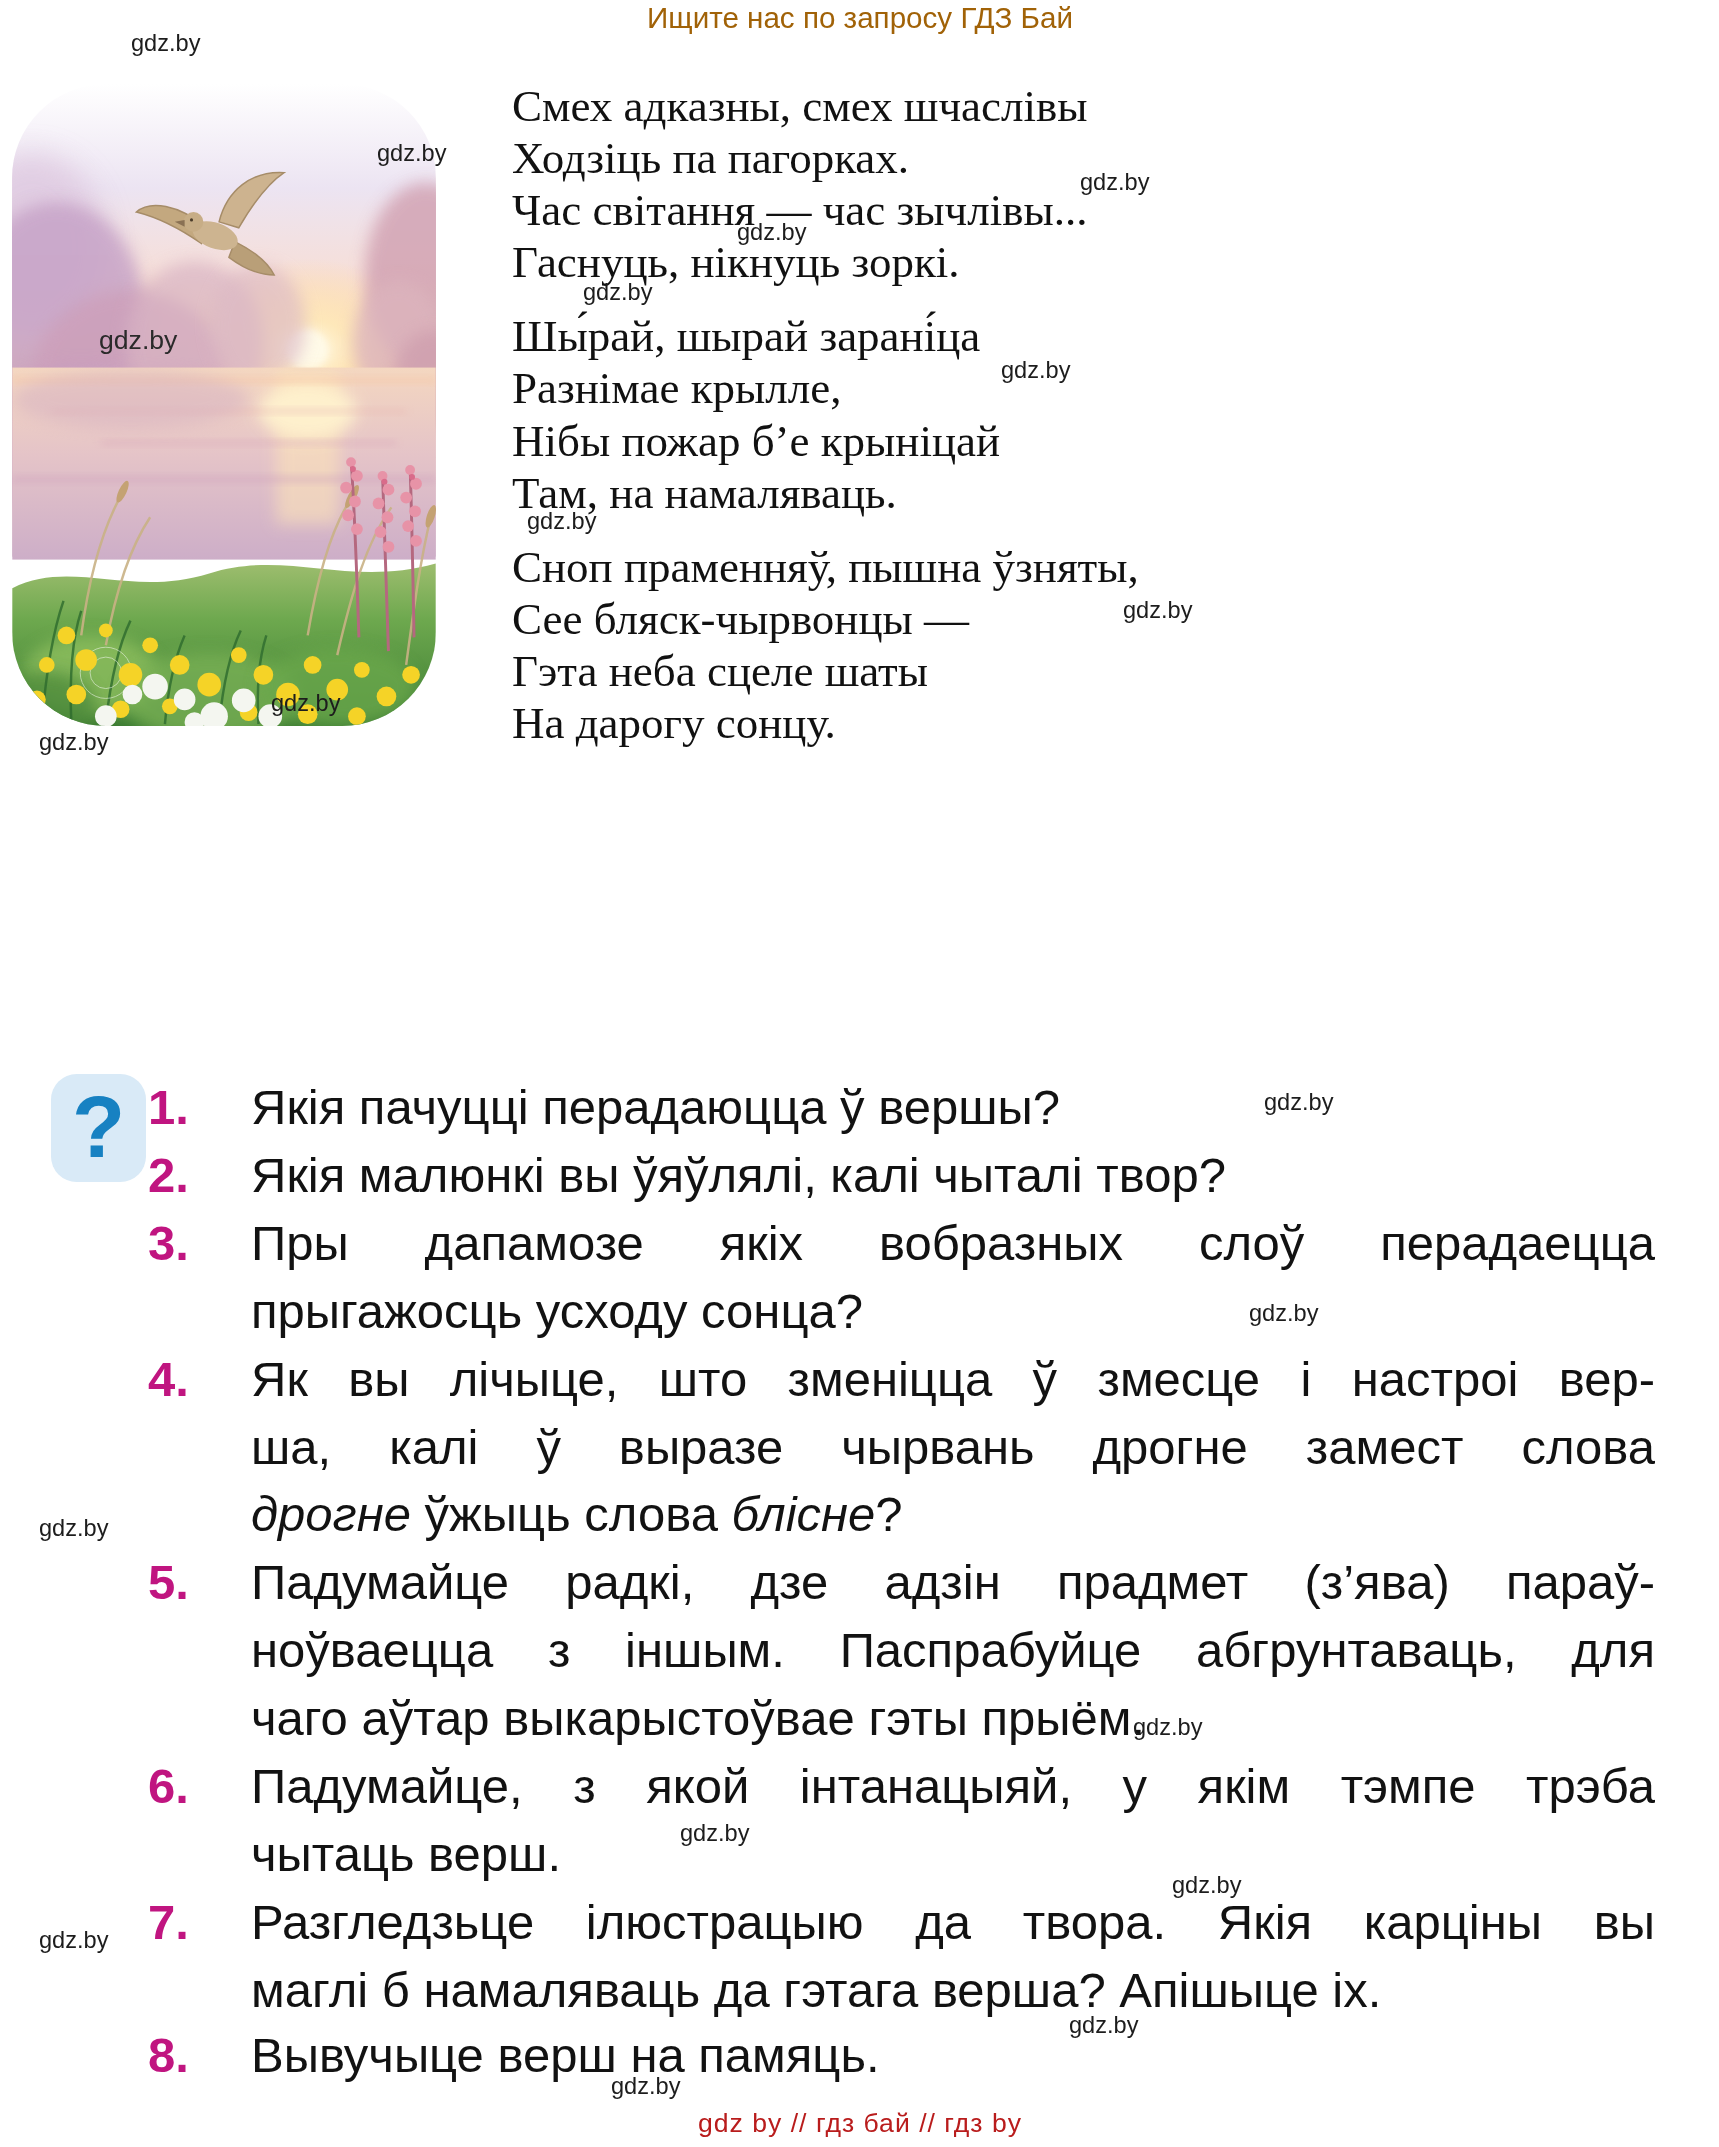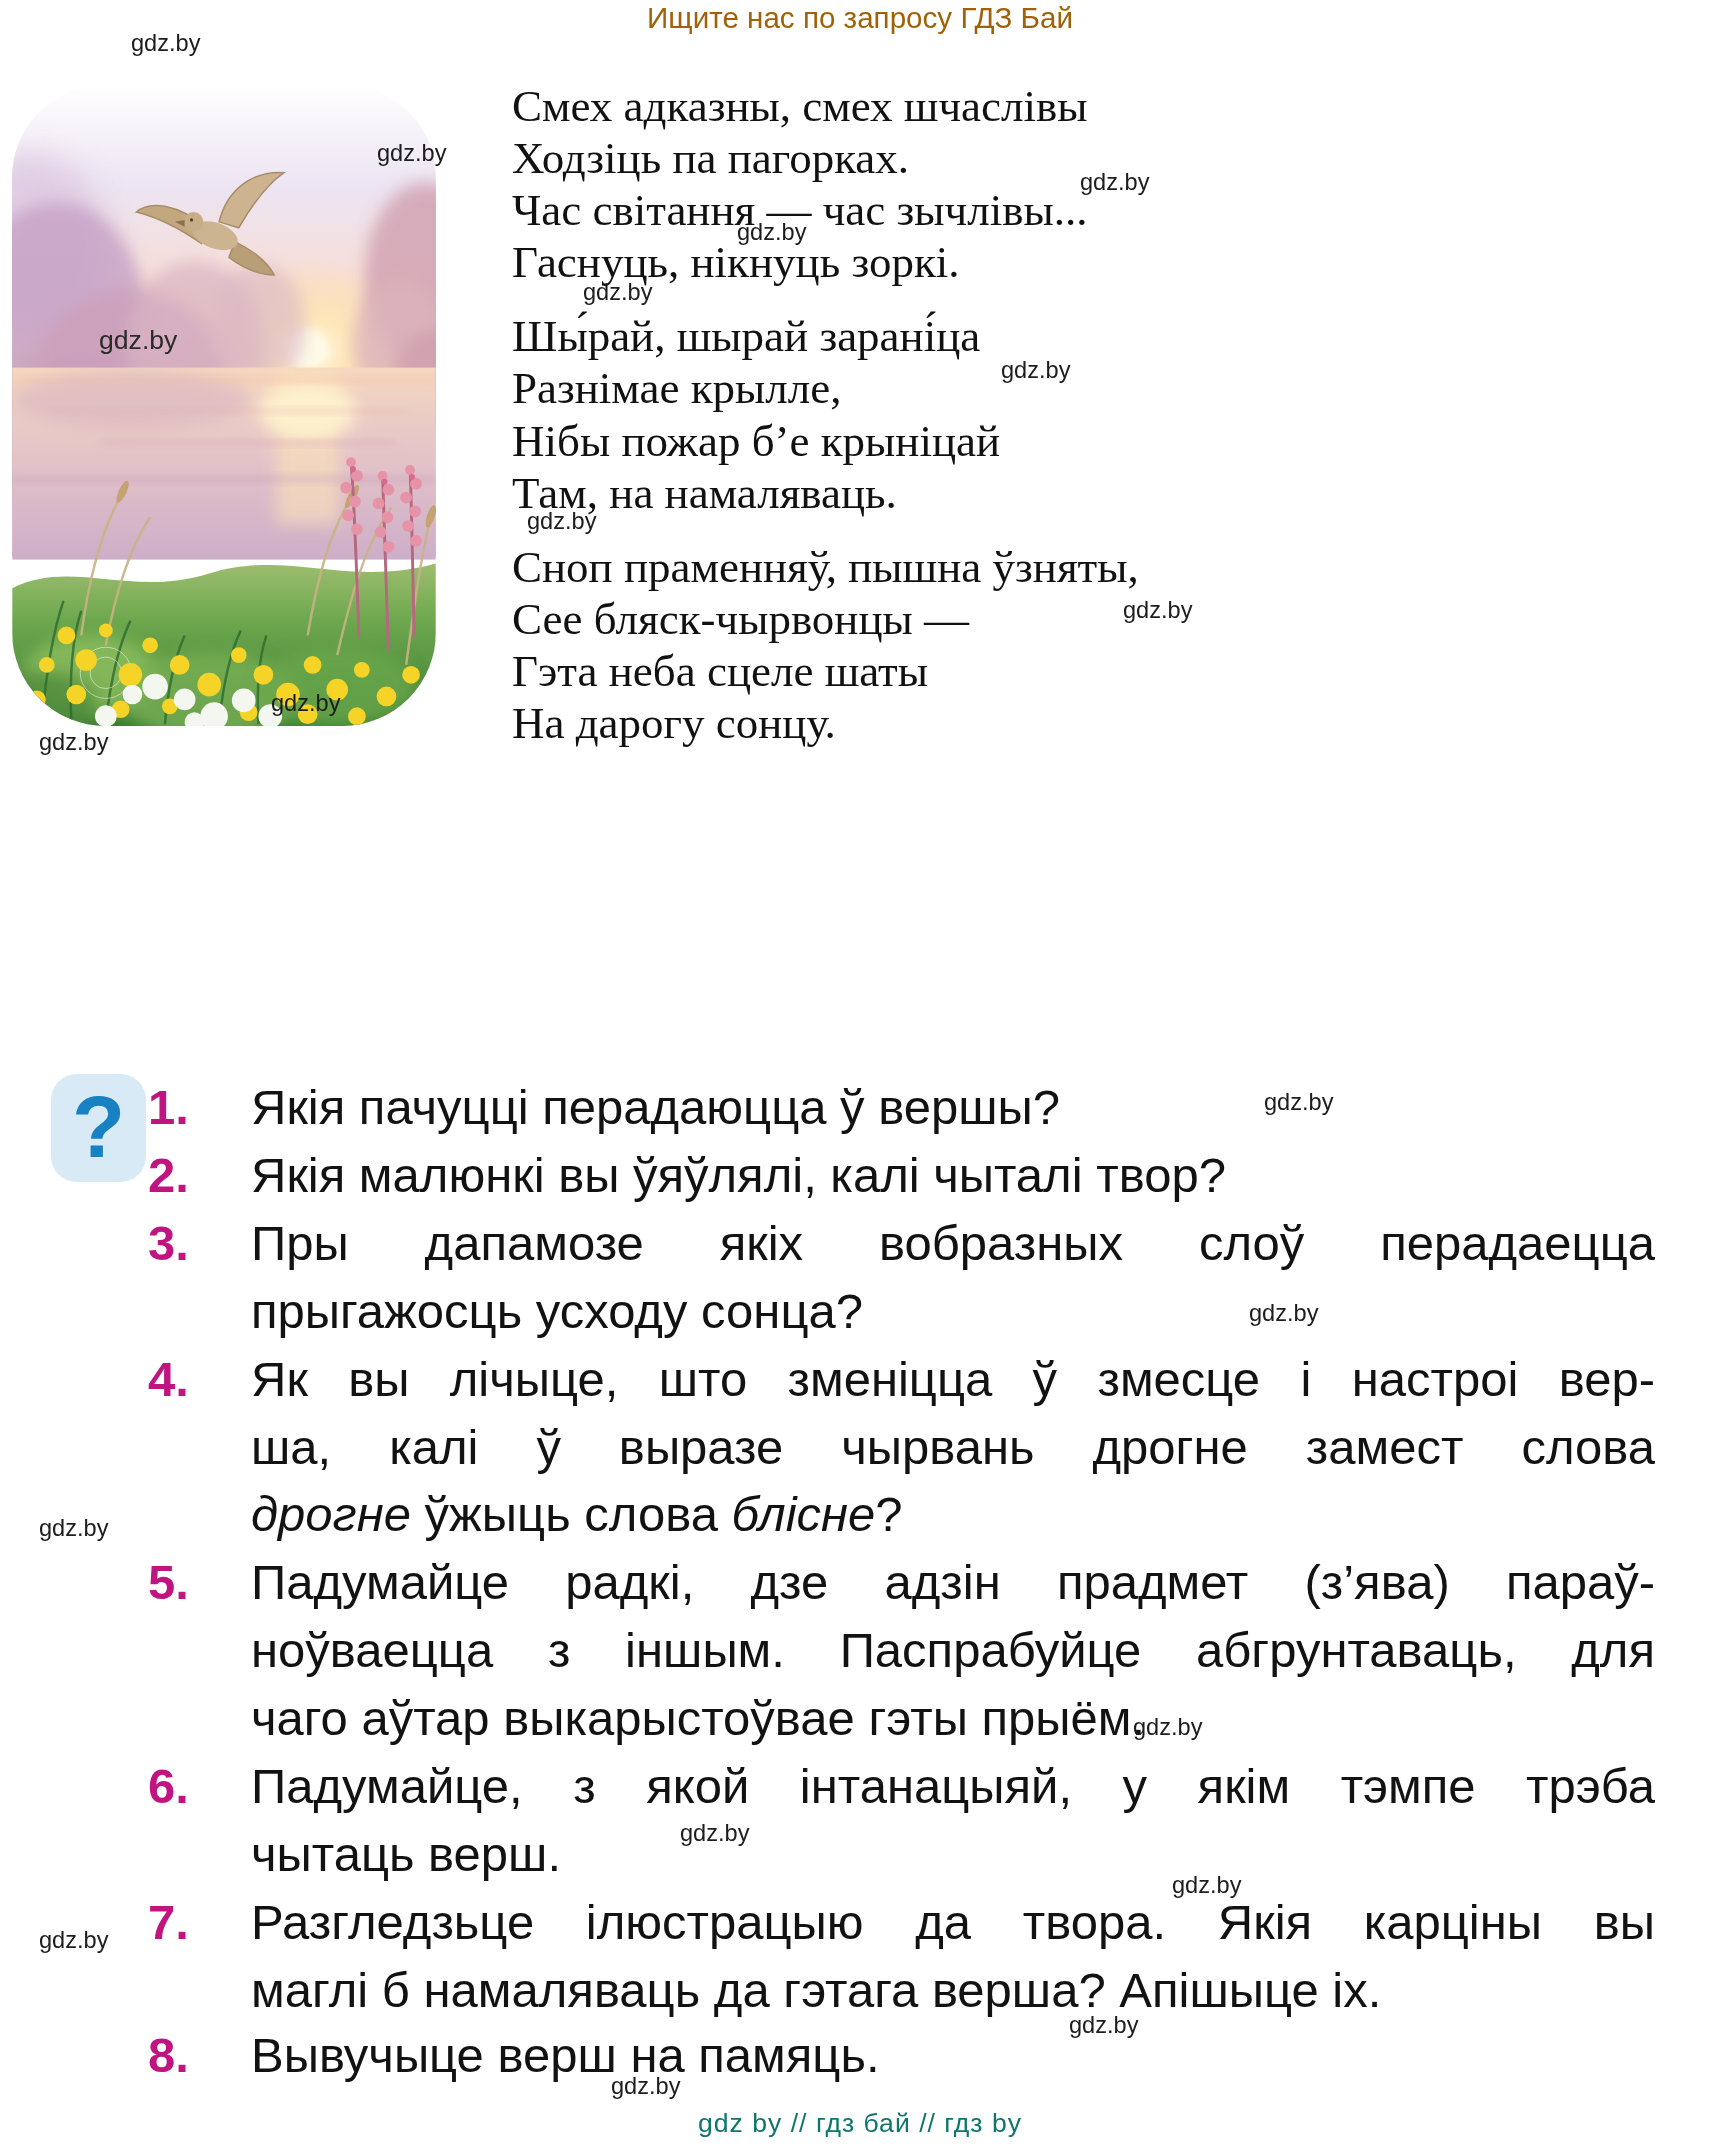--- a/index.html
+++ b/index.html
@@ -71,21 +71,21 @@
   }
   .qline.just{
     white-space:normal;
     text-align:justify;
     text-align-last:justify;
   }
   
   .footer{
     position:absolute;left:0;top:2108px;width:1720px;
     text-align:center;
-    font-size:26.6px;color:#0f766e;
+    font-size:26.6px;color:#b91c1c;
     letter-spacing:1px;
   }
 </style>
 </head>
 <body>
 
 <div class="promo">Ищите нас по запросу ГДЗ Бай</div>
 
 <div class="illus" title="Watercolor sunrise over a lake: a lark flying in pale sky, pink misty trees on the banks, sun rising at the horizon with reflection in water, meadow grass with yellow and white flowers and pink fireweed in the foreground">
   <svg viewBox="0 0 430 652" width="424" height="642">

